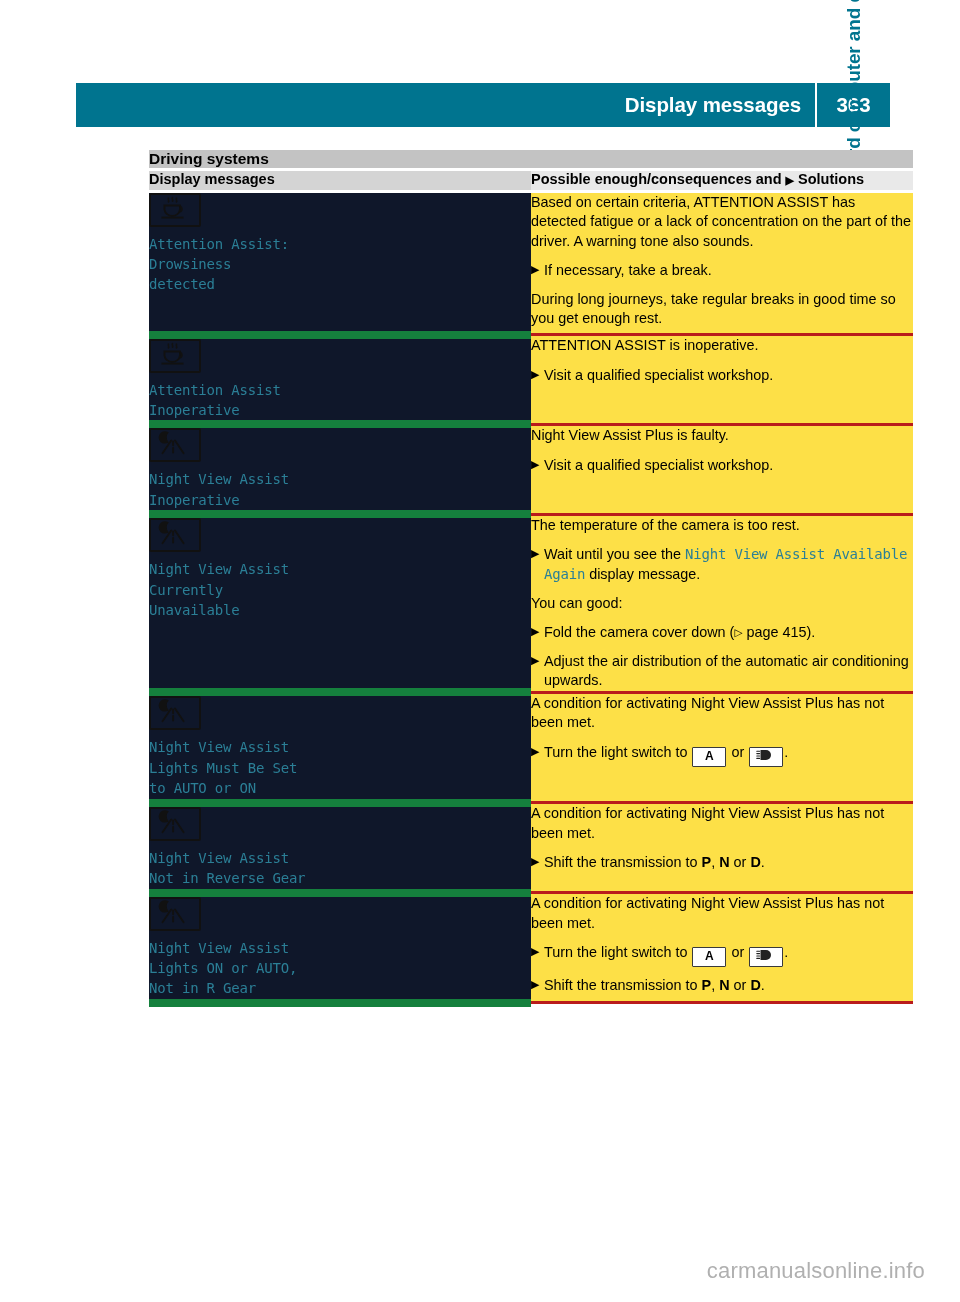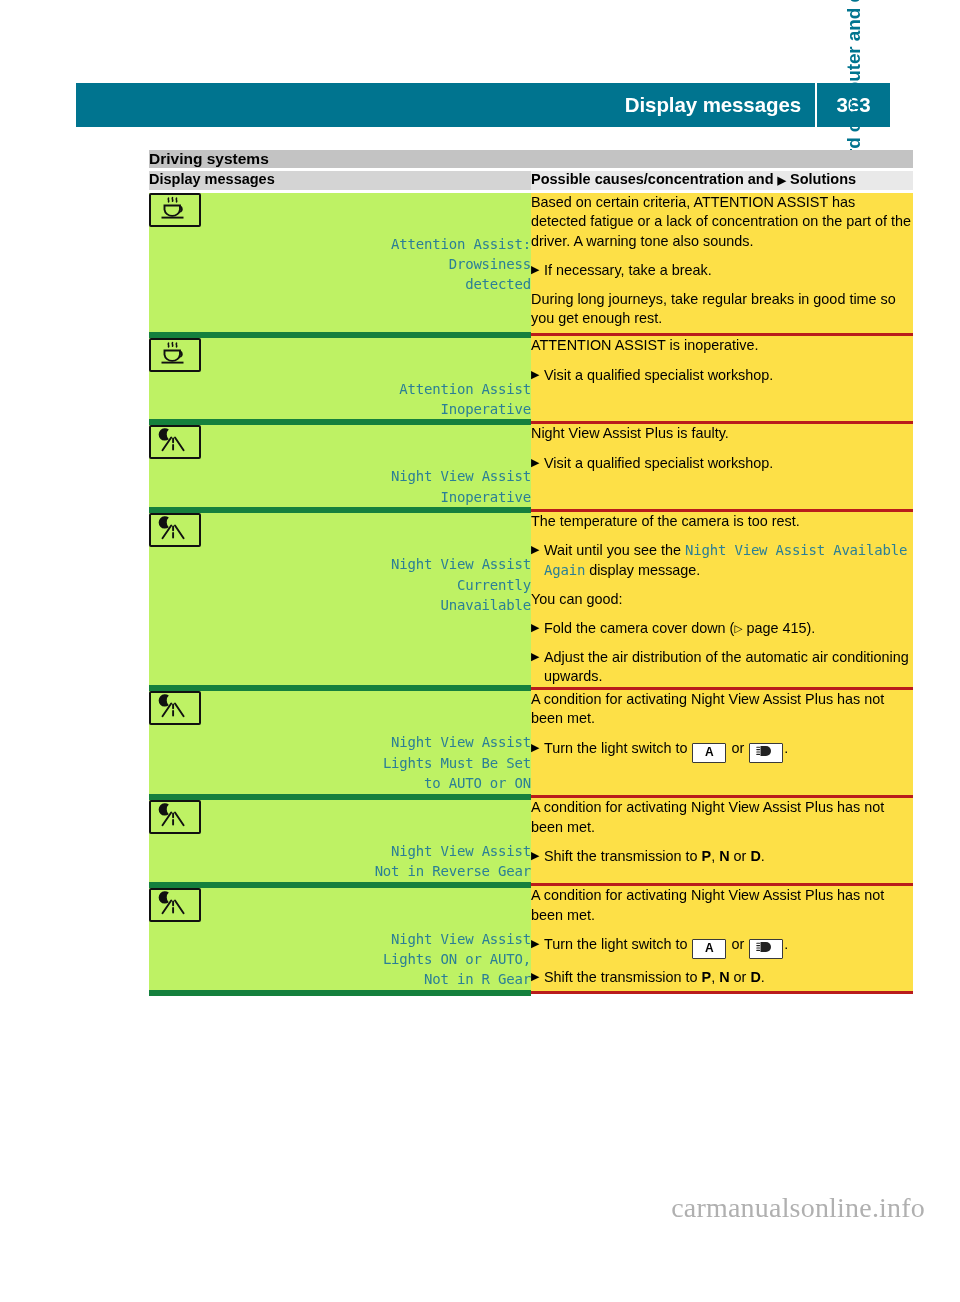--- a/index.html
+++ b/index.html
@@ -106,24 +106,23 @@
   .col-head-right {
     background: #e9e9e9;
     padding: 9px 10px 10px 11px;
     font-size: 14.5px;
     font-weight: bold;
     color: #000000;
     border-bottom: 3px solid #ffffff;
   }
   .cell-left {
     width: 191px;
-    background: #bef264;
+    background: #0f172a;
     padding: 11px 8px 14px 8px;
-    border-bottom: 6px solid #15803d;
-    text-align: right;
+    border-bottom: 8px solid #15803d;
   }
   .cell-right {
     background: #fde047;
     padding: 11px 8px 14px 11px;
     border-bottom: 3px solid #b91c1c;
   }
 
   
   .symbol-box {
     width: 48px;
@@ -201,27 +200,26 @@
 
   .ref-arrow {
     font-size: 10.5px;
     vertical-align: 1px;
   }
 
   
   #watermark {
     position: absolute;
     left: 0;
-    top: 1192px;
+    top: 1258px;
     width: 925px;
     text-align: right;
     color: #b0b0b0;
-    font-size: 28px;
+    font-size: 22px;
     letter-spacing: 0.2px;
-    font-family: Liberation Serif, serif;
   }
 </style>
 </head>
 <body>
 
 <div id="header-bar">
   <div id="header-title">Display messages</div>
   <div id="header-divider"></div>
   <div id="header-pageno">363</div>
 </div>
@@ -229,21 +227,21 @@
 <div id="side-tab-label">On-board computer and displays</div>
 <div id="side-tab-marker"></div>
 
 <table id="msg-table">
   <tbody id="table-body">
       <tr>
         <td class="section-title-cell" colspan="2">Driving systems</td>
       </tr>
       <tr>
         <td class="col-head-left">Display messages</td>
-        <td class="col-head-right"><span>Possible causes/concentration and</span><span class="step-arrow" style="width:auto;padding:0 4px 0 4px;">▶</span><span>Solutions</span></td>
+        <td class="col-head-right"><span>Possible enough/consequences and</span><span class="step-arrow" style="width:auto;padding:0 4px 0 4px;">▶</span><span>Solutions</span></td>
       </tr>
       <tr>
         <td class="cell-left">
           <div class="symbol-box">
             <svg width="44" height="26" viewBox="0 0 44 26">
               <g stroke="#111" stroke-width="1.6" fill="none" stroke-linecap="round">
                 <path d="M17.5 3.2c-.9 1.3.9 2.2 0 3.6"></path>
                 <path d="M21.5 2.6c-.9 1.3.9 2.2 0 3.6"></path>
                 <path d="M25.5 3.2c-.9 1.3.9 2.2 0 3.6"></path>
               </g>

